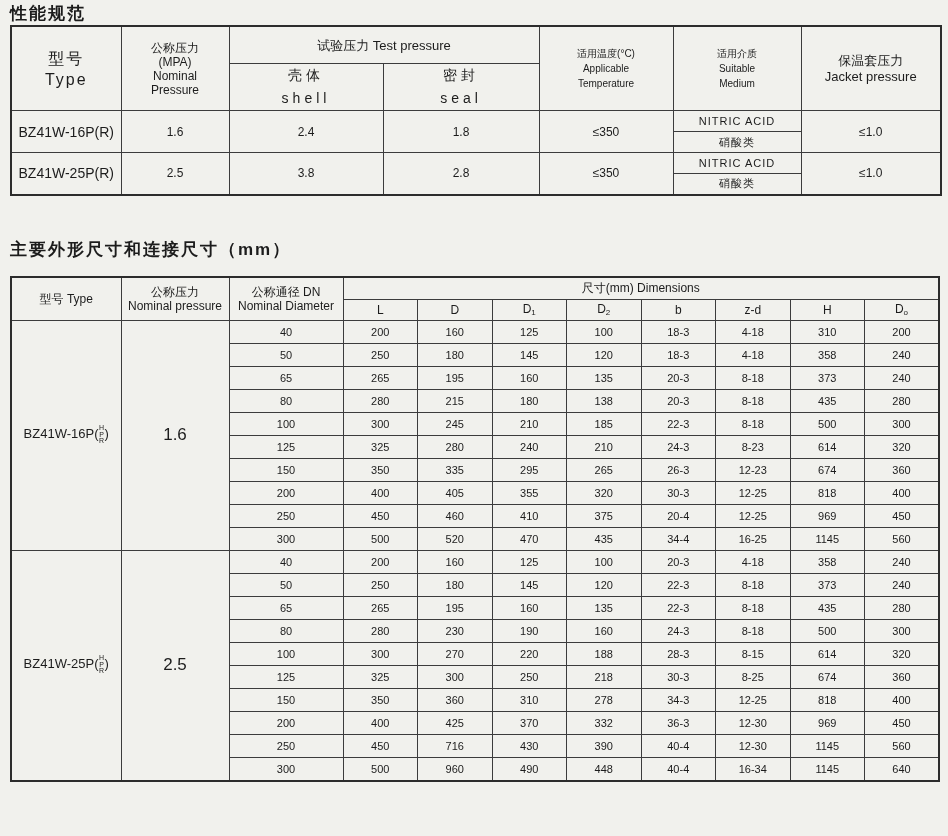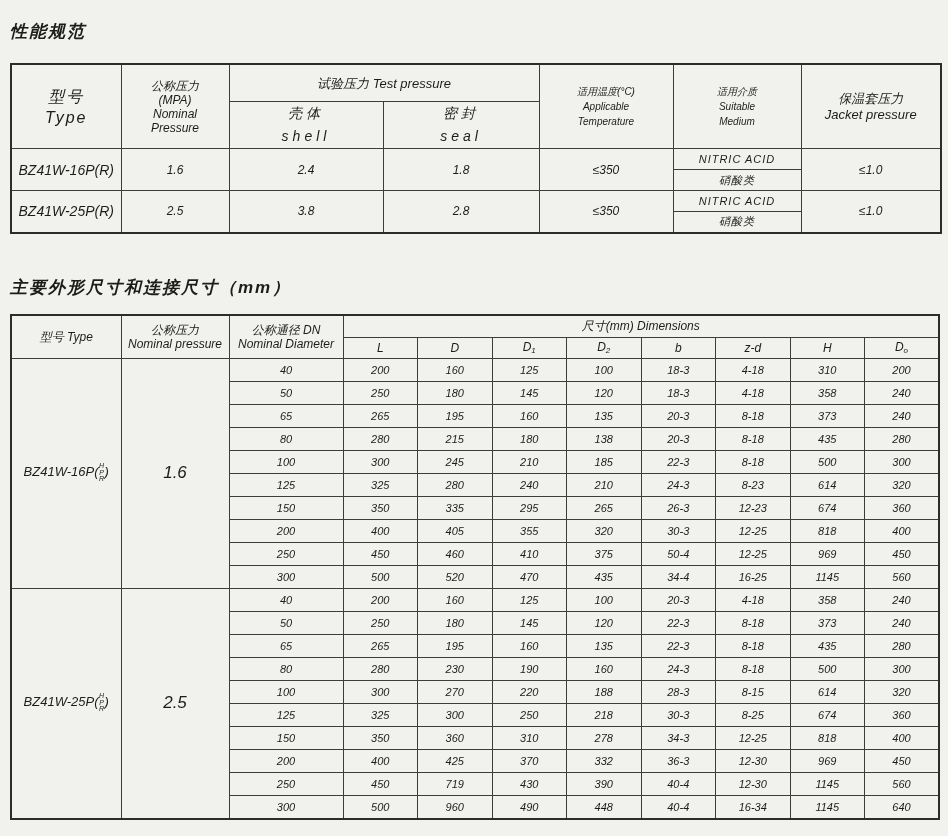--- a/index.html
+++ b/index.html
@@ -4,21 +4,21 @@
 <style>
   html, body {
     margin: 0;
     width: 948px;
     height: 836px;
     overflow: hidden;
     background: #f1f1ed;
     font-family: "Liberation Sans", "DejaVu Sans", sans-serif;
     color: #1c1c1c;
   }
-  .page { padding: 22px 8px 0 10px; font-style: italic; }
+  .page { padding: 4px 8px 0 10px; }
 
   
   .title-zh {
     font-size: 17px;
     font-weight: bold;
     line-height: 20px;
     letter-spacing: 2px;
   }
   .title-en {
     font-size: 17px;
@@ -36,21 +36,21 @@
     border: 1px solid #3c3c3c;
     text-align: center;
     vertical-align: middle;
     padding: 0 2px;
     overflow: hidden;
   }
   table { border: 2px solid #2c2c2c; }
   .preline { white-space: pre-line; }
 
   
-  #t1 { margin-top: 21px; }
+  #t1 { margin-top: 1px; }
   #t1 .h1 td { height: 36px; font-size: 12px; line-height: 15px; }
   #t1 .h2 td { height: 46px; }
   #t1 td.hd-type   { font-size: 16px; line-height: 21px; letter-spacing: 2px; }
   #t1 td.hd-np     { font-size: 12px; line-height: 14px; }
   #t1 td.hd-test   { font-size: 13px; }
   #t1 td.hd-shell, #t1 td.hd-seal { font-size: 14px; line-height: 23px; letter-spacing: 4px; }
   #t1 td.hd-temp, #t1 td.hd-med   { font-size: 10px; line-height: 15px; }
   #t1 td.hd-jacket { font-size: 13px; line-height: 16px; }
   #t1 tbody tr { height: 21px; }
   #t1 td.type-cell { font-size: 14px; letter-spacing: 0; }
@@ -270,21 +270,21 @@
           <td>12-25</td>
           <td>818</td>
           <td>400</td>
         </tr>
         <tr>
           <td>250</td>
           <td>450</td>
           <td>460</td>
           <td>410</td>
           <td>375</td>
-          <td>50-4</td>
+          <td>20-4</td>
           <td>12-25</td>
           <td>969</td>
           <td>450</td>
         </tr>
         <tr>
           <td>300</td>
           <td>500</td>
           <td>520</td>
           <td>470</td>
           <td>435</td>
@@ -383,21 +383,21 @@
           <td>370</td>
           <td>332</td>
           <td>36-3</td>
           <td>12-30</td>
           <td>969</td>
           <td>450</td>
         </tr>
         <tr>
           <td>250</td>
           <td>450</td>
-          <td>719</td>
+          <td>716</td>
           <td>430</td>
           <td>390</td>
           <td>40-4</td>
           <td>12-30</td>
           <td>1145</td>
           <td>560</td>
         </tr>
         <tr>
           <td>300</td>
           <td>500</td>

